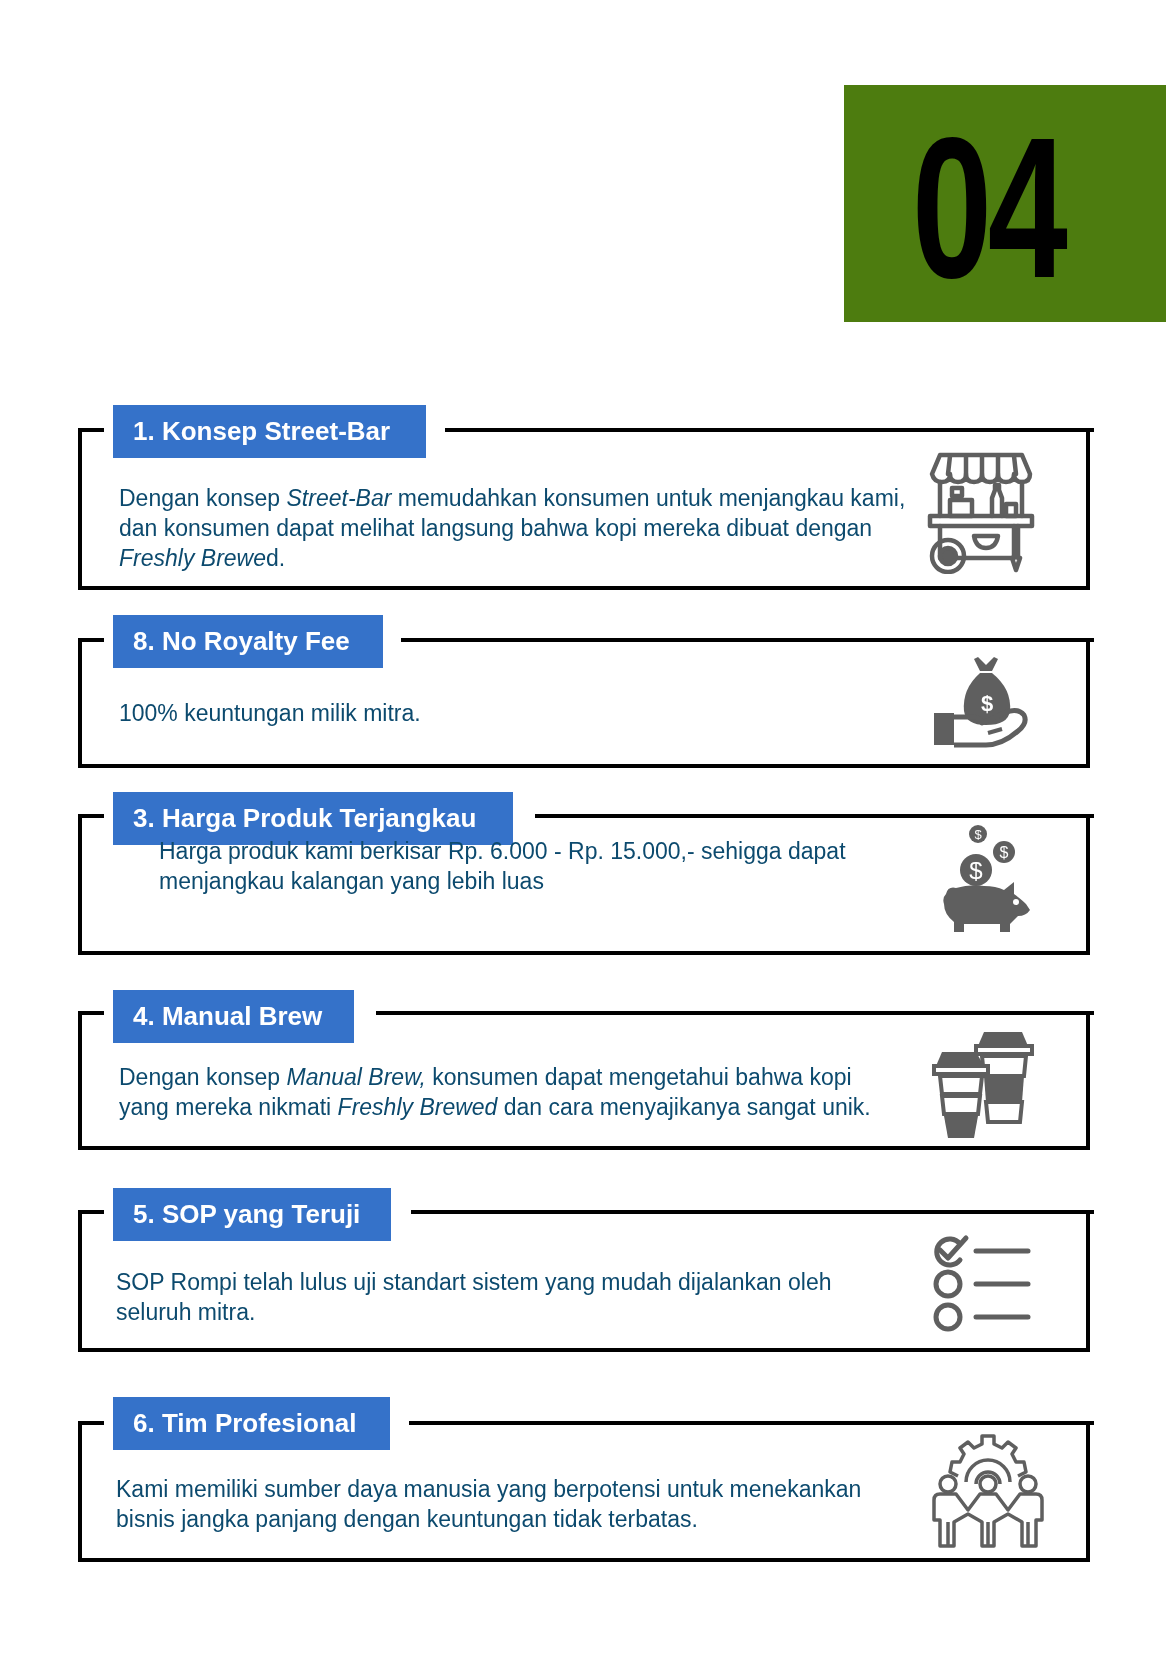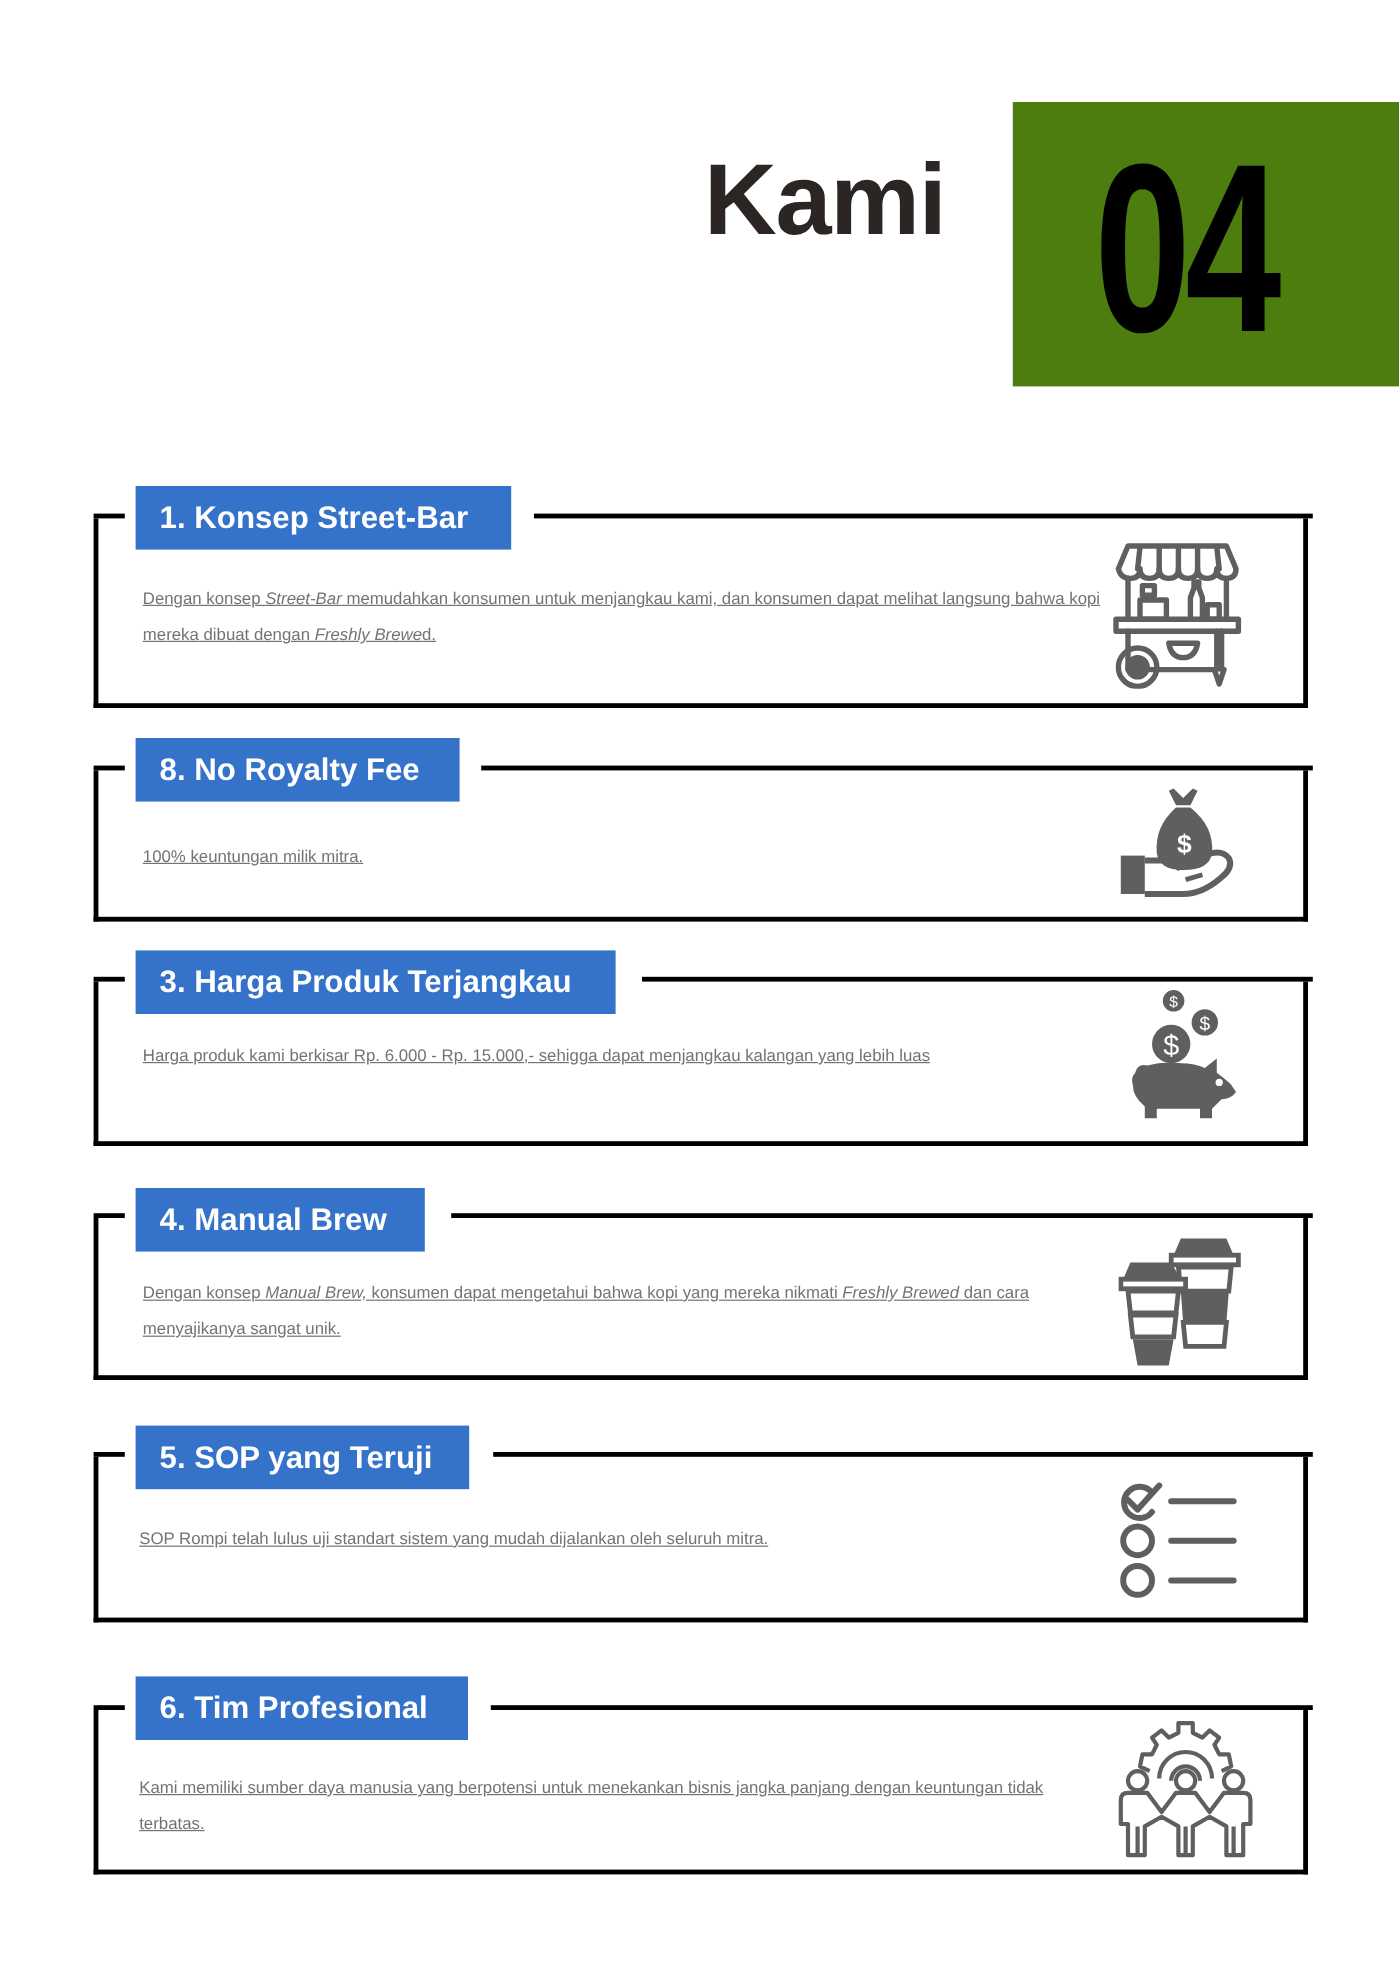--- a/index.html
+++ b/index.html
@@ -27,31 +27,30 @@
   }
   .frame .topline-left { position: absolute; left: -4px; top: -4px; width: 26px; height: 4px; background: #000; }
   .frame .topline-right { position: absolute; top: -4px; right: -4px; height: 4px; background: #000; }
   .label {
     position: absolute; left: 113px; height: 53px; background: #3572c9;
     color: #ffffff; font-weight: bold; font-size: 26px; line-height: 53px;
     padding: 0 20px; box-sizing: border-box; white-space: nowrap;
   }
   .body-text {
     position: absolute; left: 119px; width: 780px;
-    color: #737373; font-size: 14px; line-height: 30px; text-decoration: underline;
+    color: #0c4a6e; font-size: 23px; line-height: 30px;
   }
   .body-text i { font-style: italic; }
   .icon { position: absolute; }
   .icon svg { display: block; }
 </style>
 </head>
 <body>
 
 <div class="title">
-  <span>Kami</span>
 </div>
 <div class="numbox">
   <div class="num">04</div>
 </div>
 
 <div>
   <div class="frame" style="top:432px;height:158px;">
     <div class="topline-left"></div>
     <div class="topline-right" style="left: 363px; width: 649px;"></div>
   </div>
@@ -94,21 +93,21 @@
     </svg>
   </div>
 </div>
 
 <div>
   <div class="frame" style="top:818px;height:137px;">
     <div class="topline-left"></div>
     <div class="topline-right" style="left: 453px; width: 559px;"></div>
   </div>
   <div class="label" style="top:792px;width:400px;">3. Harga Produk Terjangkau</div>
-  <div class="body-text" style="top:864px;"><span>Harga produk kami berkisar Rp. 6.000 - Rp. 15.000,- sehigga dapat menjangkau kalangan yang lebih luas</span></div>
+  <div class="body-text" style="top:836px;margin-left:40px;"><span>Harga produk kami berkisar Rp. 6.000 - Rp. 15.000,- sehigga dapat menjangkau kalangan yang lebih luas</span></div>
   <div class="icon" style="left:940px;top:824px;">
     <svg width="94" height="108" viewBox="0 0 94 108">
       <circle cx="38" cy="10" r="9" fill="#5f5f5f"></circle>
       <text x="38" y="15" text-anchor="middle" font-family="Liberation Sans, sans-serif" font-size="13" fill="#fff">$</text>
       <circle cx="64" cy="28" r="11" fill="#5f5f5f"></circle>
       <text x="64" y="34" text-anchor="middle" font-family="Liberation Sans, sans-serif" font-size="16" fill="#fff">$</text>
       <circle cx="36" cy="46" r="16" fill="#5f5f5f"></circle>
       <text x="36" y="55" text-anchor="middle" font-family="Liberation Sans, sans-serif" font-size="24" fill="#fff">$</text>
       <path d="M6 70 Q8 62 16 64 Q30 60 44 62 Q56 62 64 66 L74 58 L74 70 Q82 76 86 80 L90 86 Q86 92 78 92 L70 100 V108 H60 V100 H24 V108 H14 V98 Q4 90 4 80 Q2 74 6 70 Z" fill="#5f5f5f"></path>
       <circle cx="76" cy="78" r="3" fill="#fff"></circle>

